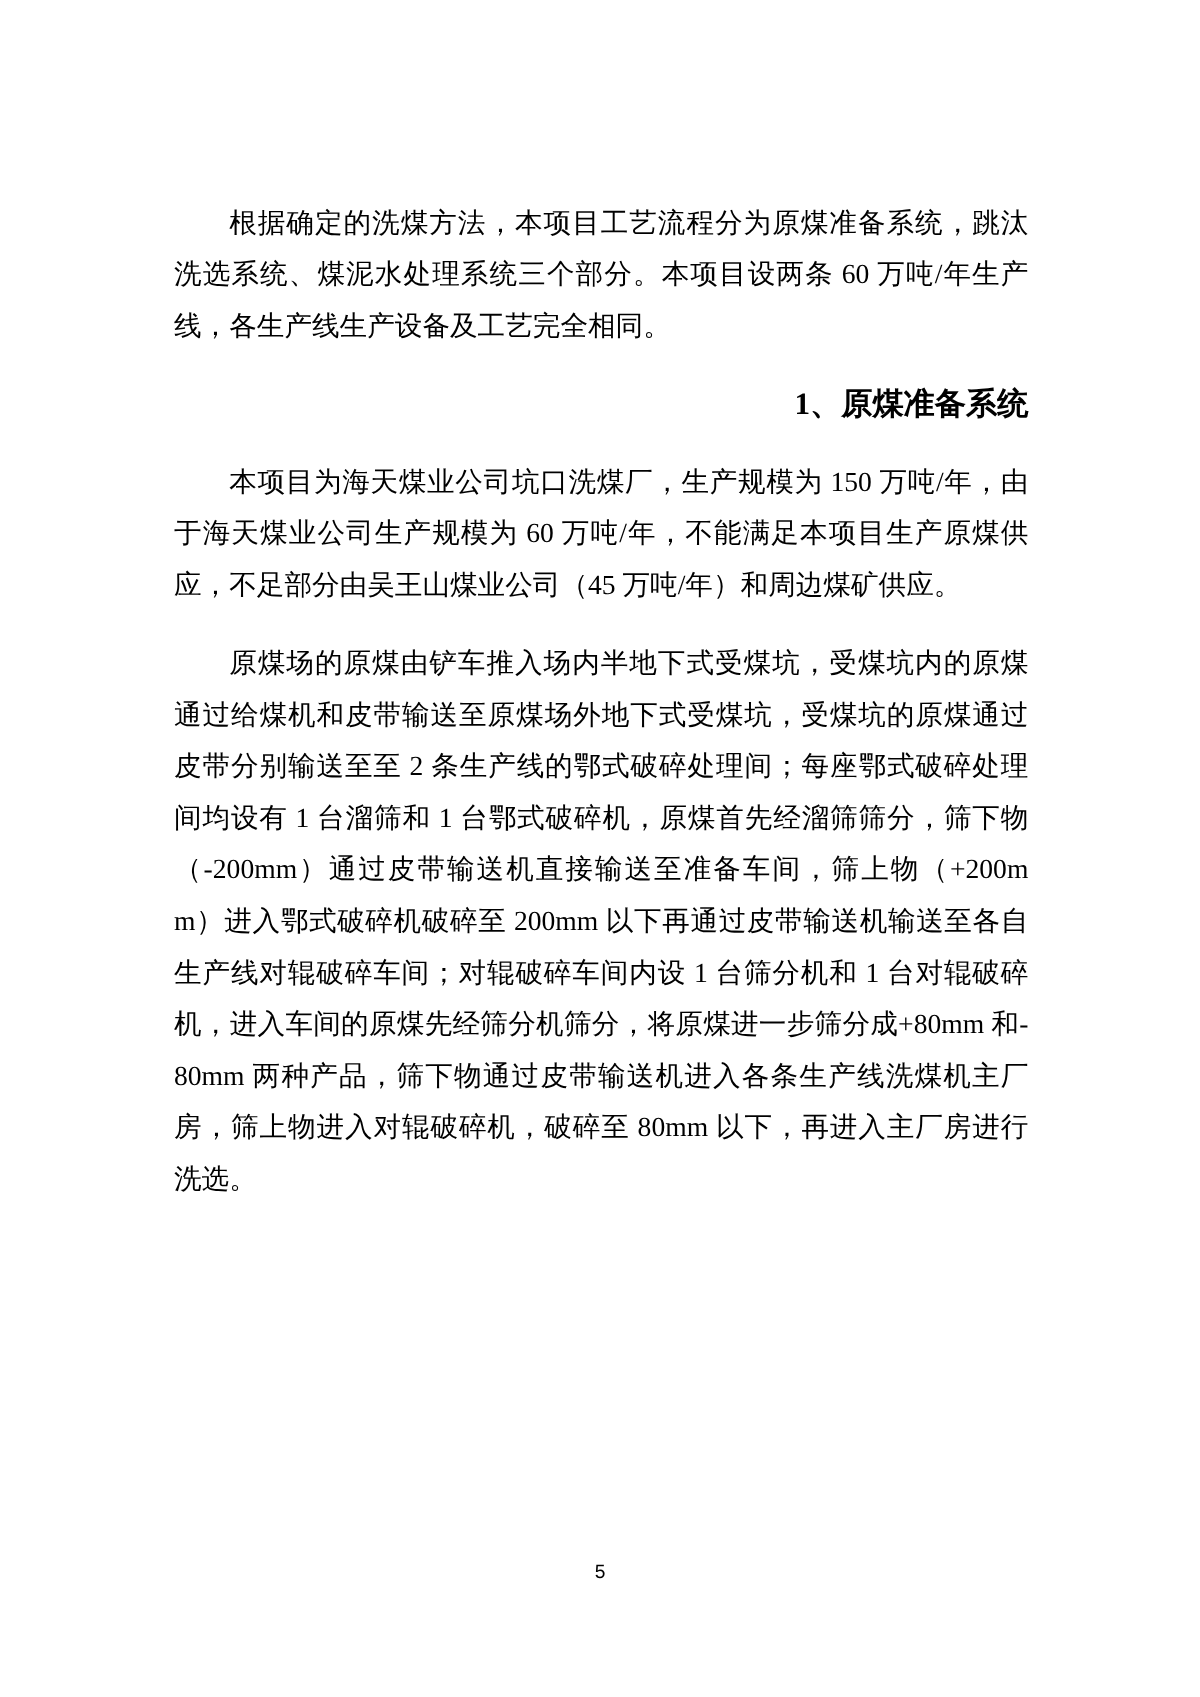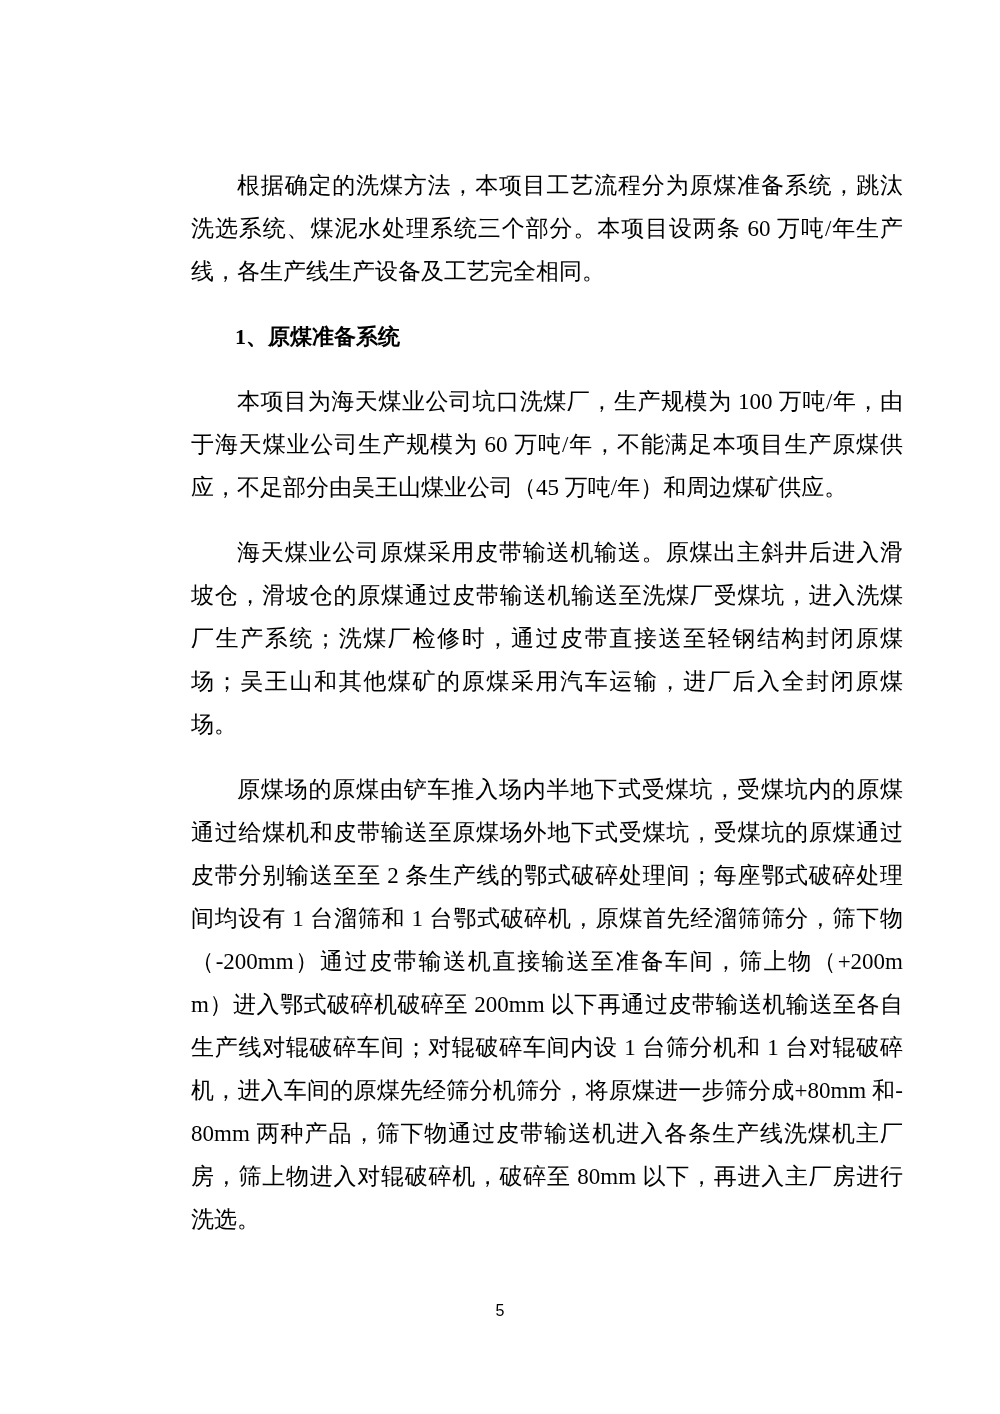--- a/index.html
+++ b/index.html
@@ -15,36 +15,36 @@
       background: #ffffff;
       overflow: hidden;
       font-family: "Liberation Serif", "DejaVu Serif", serif;
       color: #000000;
     }
     .content {
       position: absolute;
       left: 145px;
       top: 164px;
       width: 712px;
-      margin-left: 46px;
     }
     .para {
       font-size: 23px;
       line-height: 43px;
       text-align: justify;
       text-indent: 2em;
       margin: 0 0 22px 0;
       word-break: break-all;
     }
     .heading {
-      font-size: 22px;
+      font-size: 26px;
       line-height: 43px;
       font-weight: bold;
       text-indent: 2em;
       margin: 0 0 22px 0;
+      text-align: right;
     }
     .heading.second {
       margin-top: 10px;
     }
     .page-number {
       position: absolute;
       left: 0;
       top: 1302px;
       width: 100%;
       text-align: center;
@@ -55,22 +55,21 @@
   </style>
 </head>
 <body>
 
 <div class="page">
   <div class="content">
     <p class="para">根据确定的洗煤方法，本项目工艺流程分为原煤准备系统，跳汰洗选系统、煤泥水处理系统三个部分。本项目设两条 60 万吨/年生产线，各生产线生产设备及工艺完全相同。</p>
 
     <p class="heading">1、原煤准备系统</p>
 
-    <p class="para">本项目为海天煤业公司坑口洗煤厂，生产规模为 100 万吨/年，由于海天煤业公司生产规模为 60 万吨/年，不能满足本项目生产原煤供应，不足部分由吴王山煤业公司（45 万吨/年）和周边煤矿供应。</p>
+    <p class="para">本项目为海天煤业公司坑口洗煤厂，生产规模为 150 万吨/年，由于海天煤业公司生产规模为 60 万吨/年，不能满足本项目生产原煤供应，不足部分由吴王山煤业公司（45 万吨/年）和周边煤矿供应。</p>
 
-    <p class="para">海天煤业公司原煤采用皮带输送机输送。原煤出主斜井后进入滑坡仓，滑坡仓的原煤通过皮带输送机输送至洗煤厂受煤坑，进入洗煤厂生产系统；洗煤厂检修时，通过皮带直接送至轻钢结构封闭原煤场；吴王山和其他煤矿的原煤采用汽车运输，进厂后入全封闭原煤场。</p>
 
     <p class="para">原煤场的原煤由铲车推入场内半地下式受煤坑，受煤坑内的原煤通过给煤机和皮带输送至原煤场外地下式受煤坑，受煤坑的原煤通过皮带分别输送至至 2 条生产线的鄂式破碎处理间；每座鄂式破碎处理间均设有 1 台溜筛和 1 台鄂式破碎机，原煤首先经溜筛筛分，筛下物（-200mm）通过皮带输送机直接输送至准备车间，筛上物（+200mm）进入鄂式破碎机破碎至 200mm 以下再通过皮带输送机输送至各自生产线对辊破碎车间；对辊破碎车间内设 1 台筛分机和 1 台对辊破碎机，进入车间的原煤先经筛分机筛分，将原煤进一步筛分成+80mm 和-80mm 两种产品，筛下物通过皮带输送机进入各条生产线洗煤机主厂房，筛上物进入对辊破碎机，破碎至 80mm 以下，再进入主厂房进行洗选。</p>
 
   </div>
 
   <div class="page-number">5</div>
 </div>
 
 </body></html>

